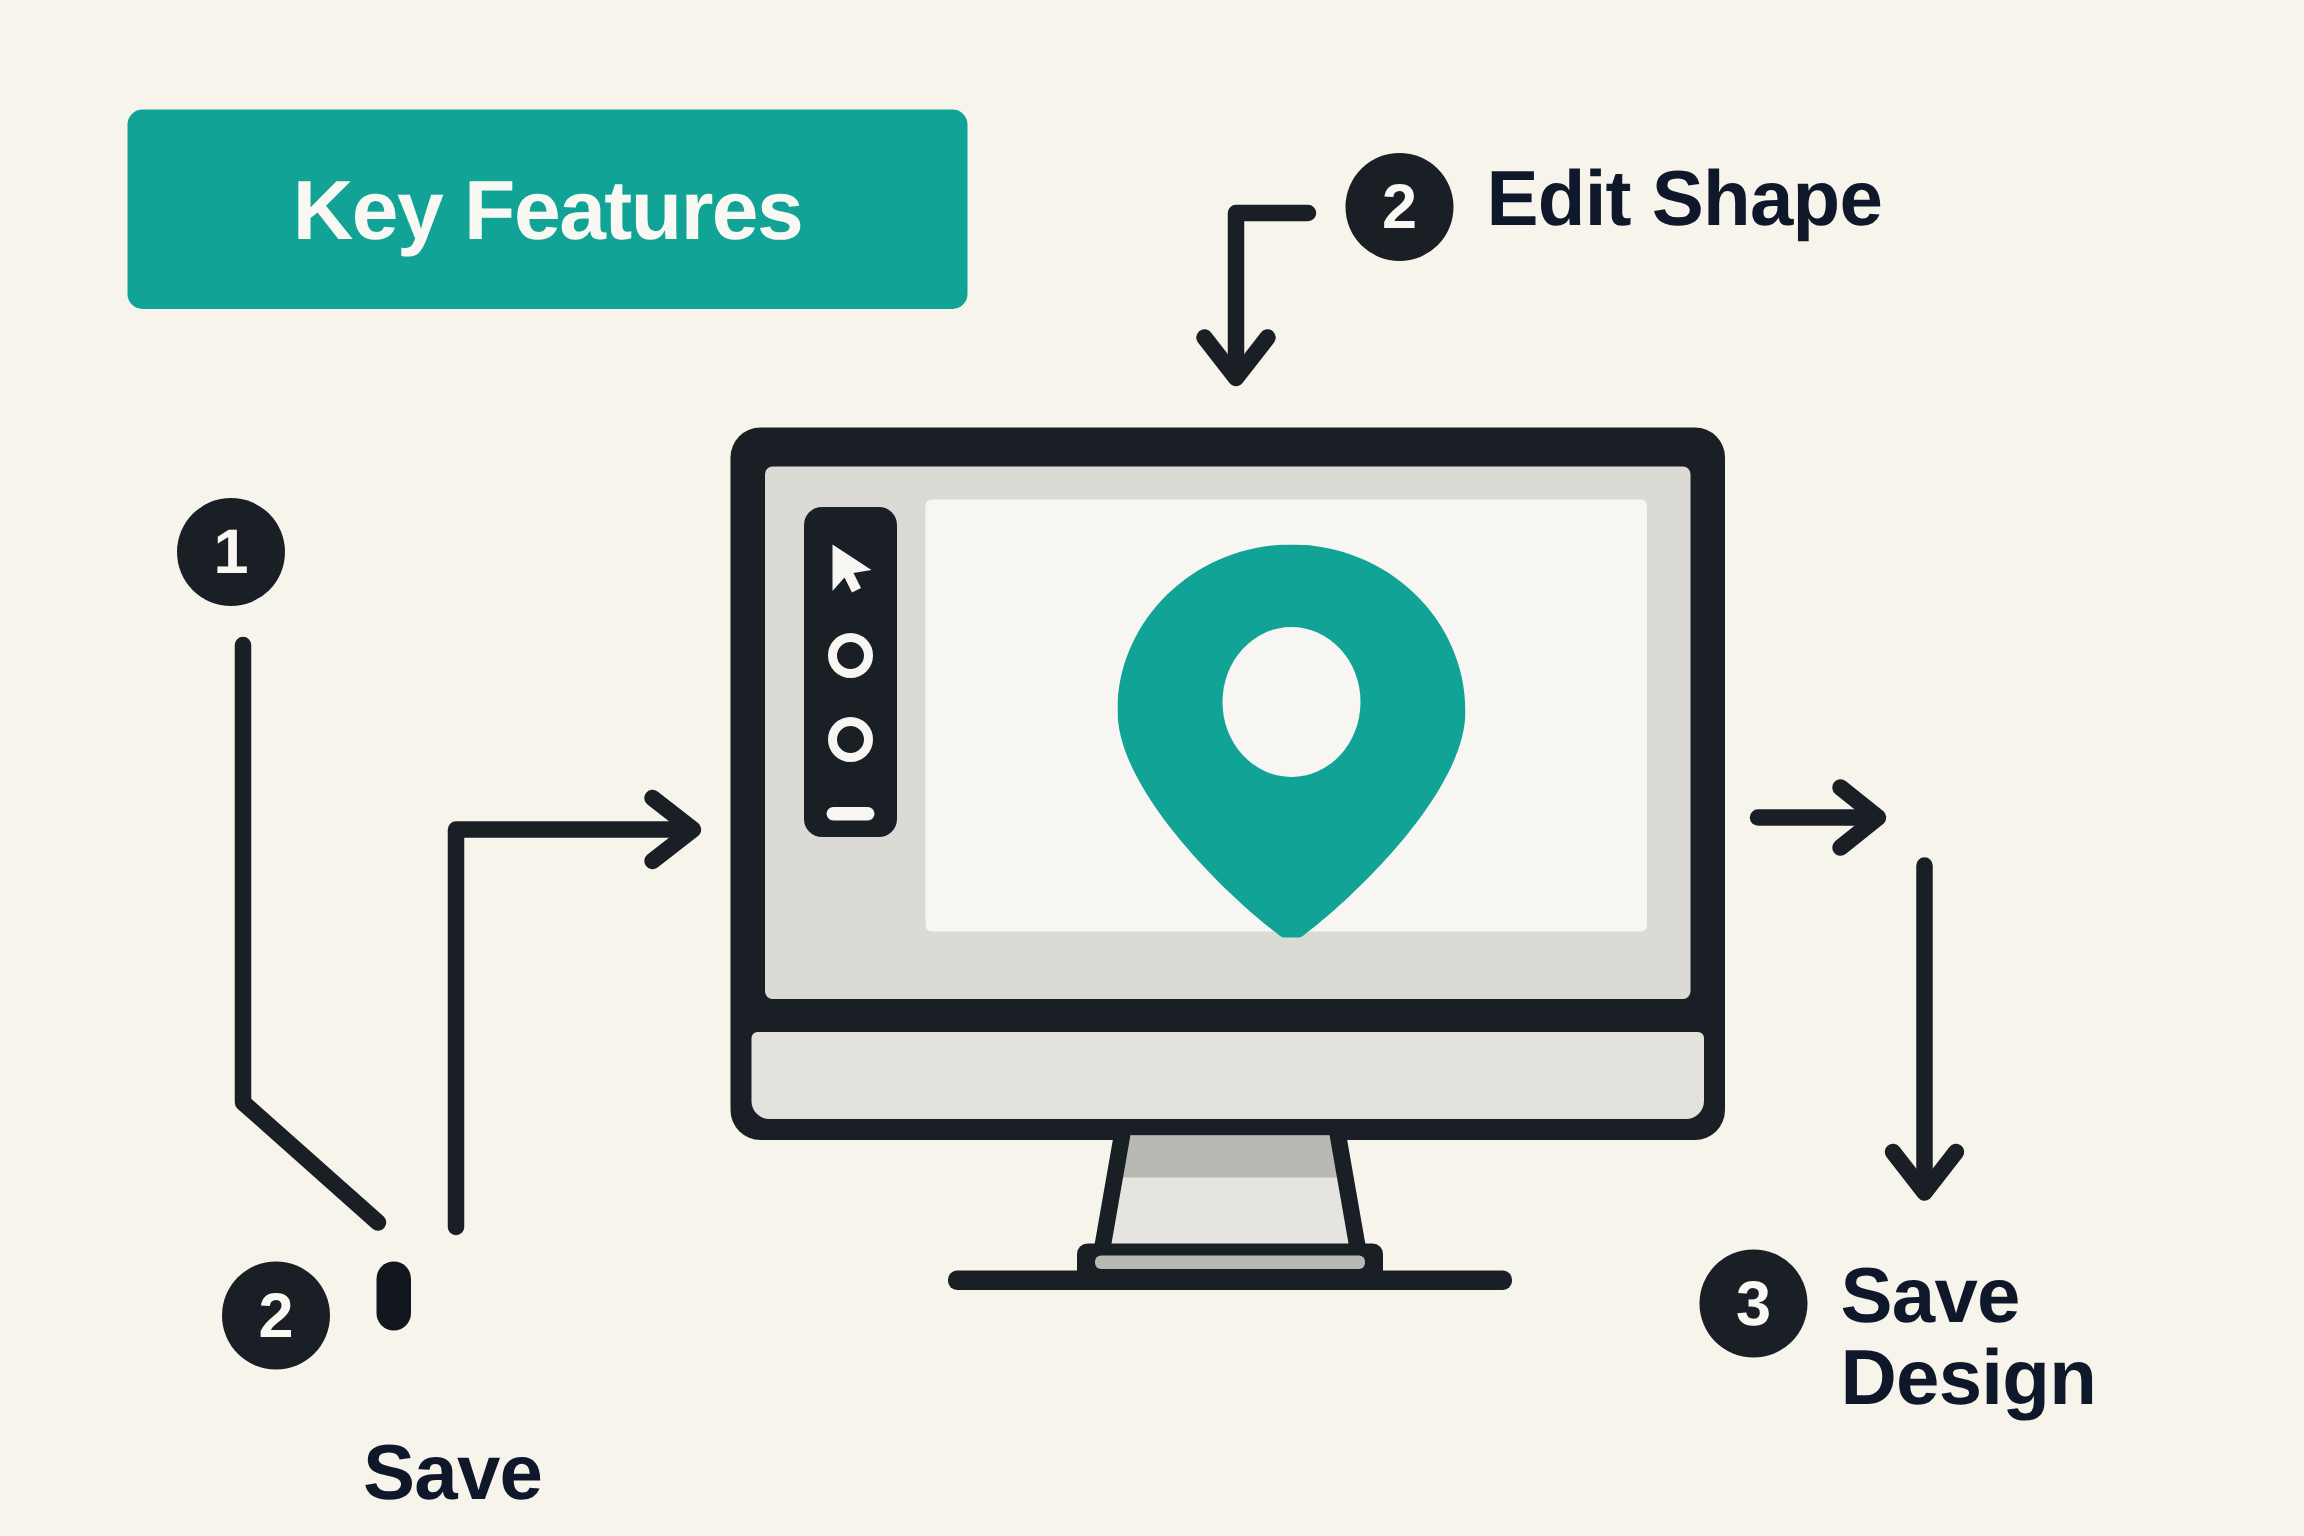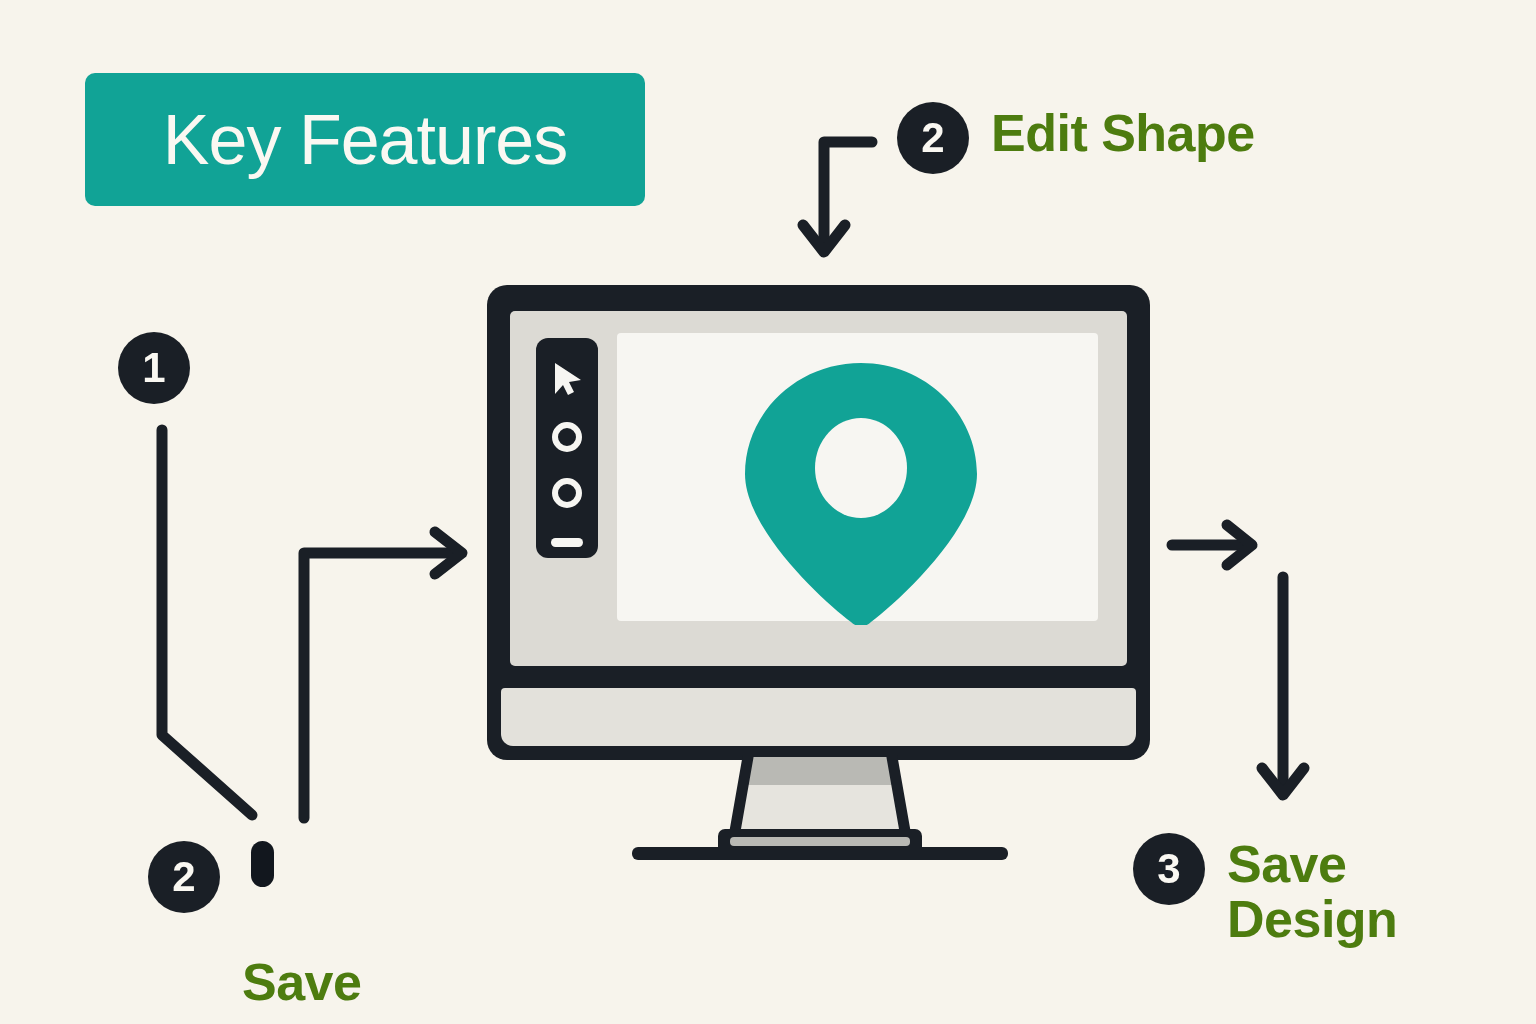--- a/index.html
+++ b/index.html
@@ -33,22 +33,22 @@
     width: 560px;
     height: 133px;
     background: #11A396;
     border-radius: 10px;
     display: flex;
     align-items: center;
     justify-content: center;
   }
   .title-badge-text {
     color: #FAF8F2;
-    font-size: 70px;
-    font-weight: 400;
+    font-size: 56px;
+    font-weight: 700;
     letter-spacing: -1px;
     line-height: 1;
     white-space: nowrap;
   }
 
   
   .step {
     position: absolute;
     display: flex;
     align-items: flex-start;
@@ -62,21 +62,21 @@
     color: #FAF8F2;
     display: flex;
     align-items: center;
     justify-content: center;
     font-size: 42px;
     font-weight: 700;
     line-height: 1;
     flex: 0 0 auto;
   }
   .step-label {
-    color: #4d7c0f;
+    color: #0f172a;
     font-size: 52px;
     font-weight: 700;
     line-height: 1.06;
     letter-spacing: -0.5px;
     white-space: pre-line;
     margin-top: 4px;
   }
 
   #step-add-pin   { left: 118px; top: 332px; }
   #step-edit-shape{ left: 897px; top: 102px; }

